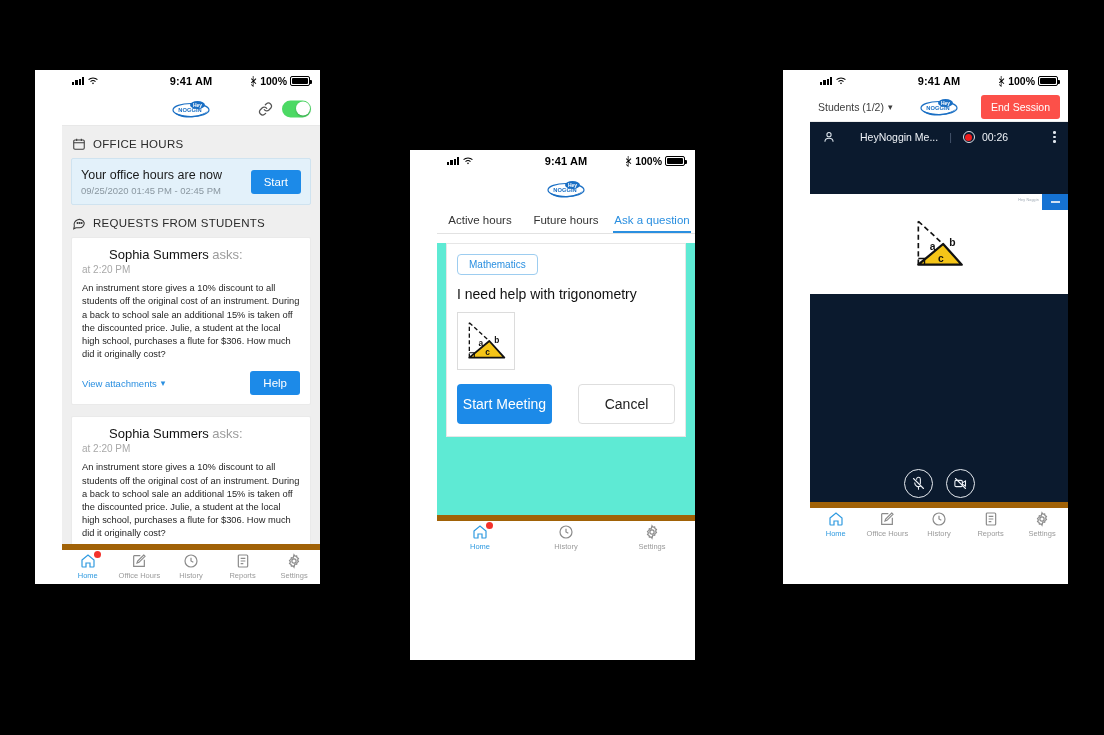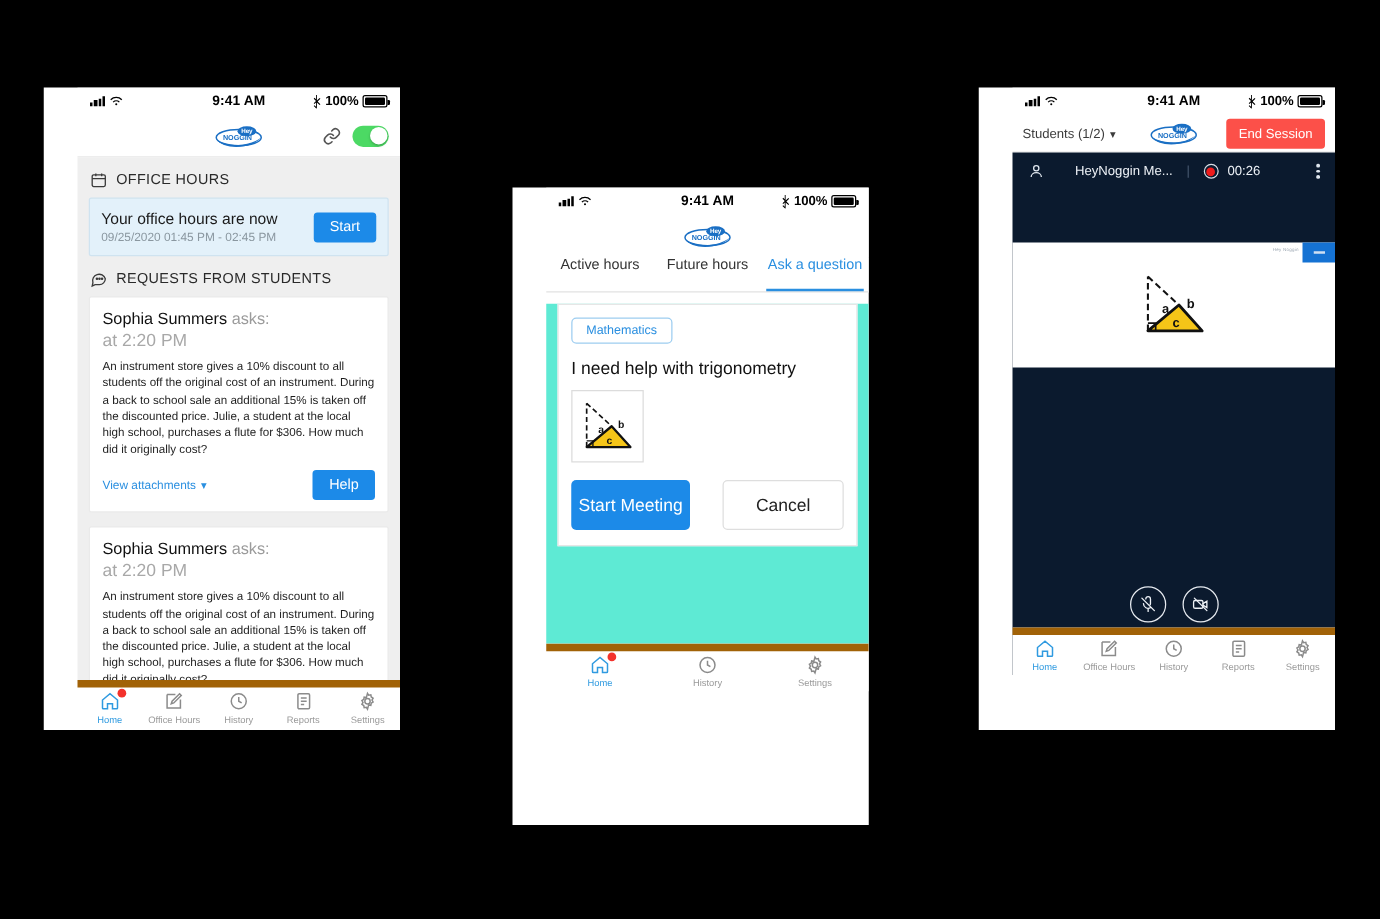--- a/index.html
+++ b/index.html
@@ -96,23 +96,23 @@
   .oh-sub { font-size: 9.5px; color: #8a97a0; margin-top: 2px; }
   .btn-blue {
     background: #1c8ae8; color: #fff; border: none; border-radius: 3px;
     font-size: 11.5px; padding: 6px 13px; cursor: pointer;
     font-family: "Liberation Sans", sans-serif;
   }
   .req-card {
     margin: 0 9px 11px 9px; background: #fff; border-radius: 2px;
     padding: 9px 10px 9px 10px; border: 1px solid #eaeaea;
   }
-  .req-name { font-size: 13px; color: #111; }
+  .req-name { font-size: 13px; color: #111; margin-left: 27px; }
   .req-name span.asks { color: #9b9b9b; }
-  .req-time { font-size: 14px; color: #a8a8a8; margin-top: 2px; }
+  .req-time { font-size: 10px; color: #a8a8a8; margin-top: 2px; }
   .req-text {
     font-size: 9.3px; color: #1e1e1e; line-height: 1.42; margin-top: 7px;
   }
   .req-foot {
     display: flex; align-items: center; justify-content: space-between;
     margin-top: 10px;
   }
   .link-txt {
     font-size: 9.5px; color: #2a8fe0; cursor: pointer;
     display: flex; align-items: center; gap: 4px;
@@ -136,21 +136,21 @@
     position: absolute; top: -2px; right: 50%; margin-right: -13px;
     width: 7px; height: 7px; border-radius: 50%; background: #f3322c;
   }
 
   
   .p2-tabs {
     display: flex; background: #fff; border-bottom: 1px solid #e2e2e2;
     height: 28px;
   }
   .p2-tab {
-    flex: 1; display: flex; justify-content: center;
+    flex: 1; display: flex; align-items: center; justify-content: center;
     font-size: 11.5px; color: #333; cursor: pointer; position: relative;
   }
   .p2-tab.active { color: #2a8fe0; }
   .p2-tab.active::after {
     content: ""; position: absolute; left: 4px; right: 4px; bottom: 0;
     height: 2px; background: #2a8fe0;
   }
   .p2-body { background: #5eead4; height: 272px; }
   .modal {
     background: #fff; margin: 9px 9px 0 9px; padding: 10px 10px 12px 10px;

